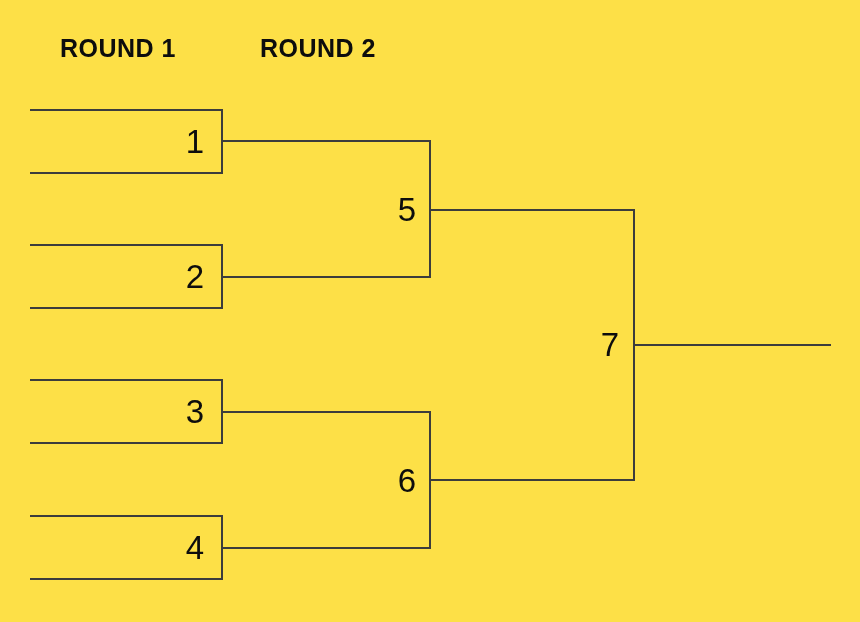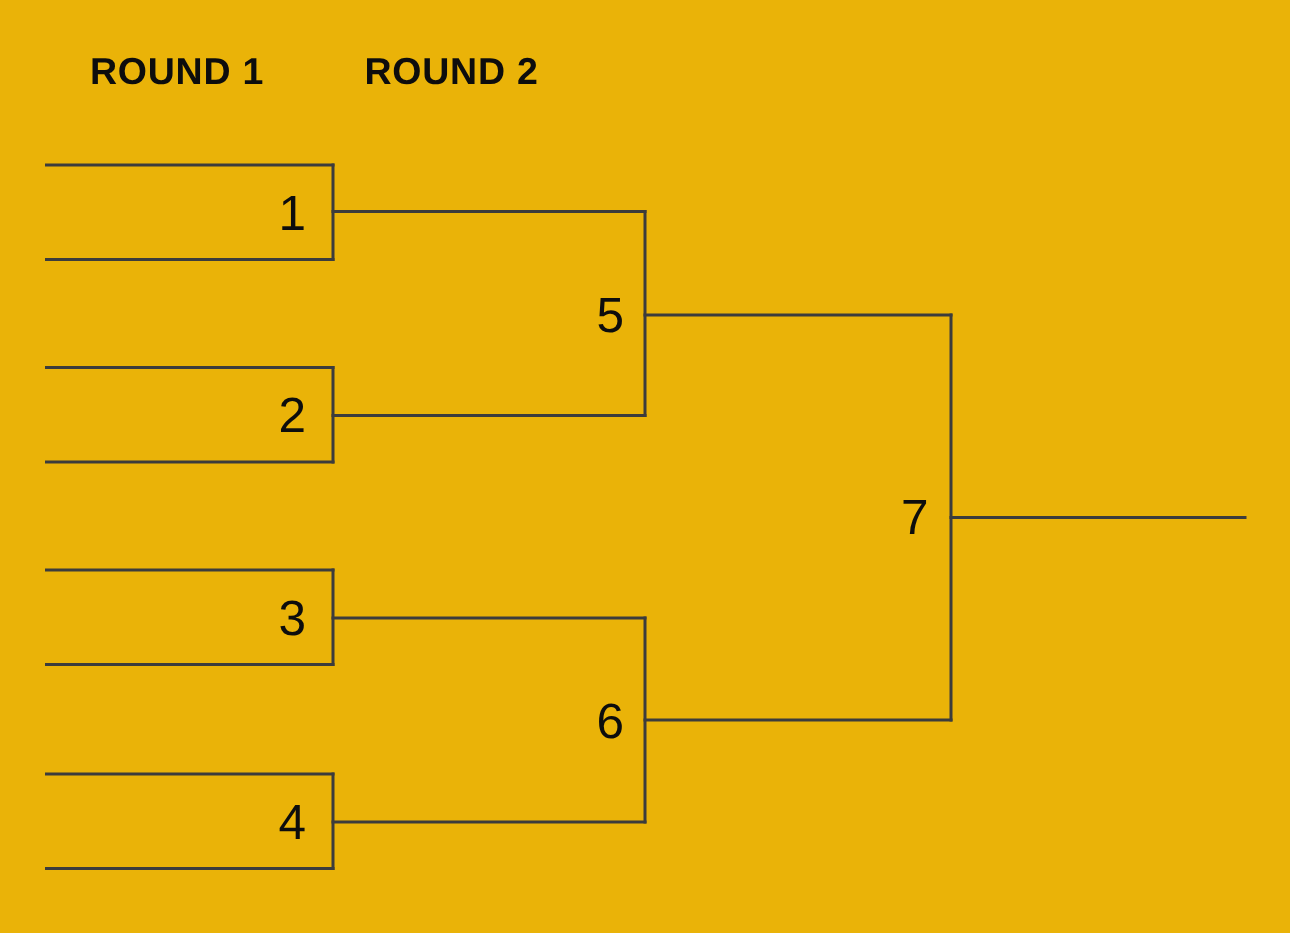--- a/index.html
+++ b/index.html
@@ -4,38 +4,38 @@
 <style>
   html, body {
     margin: 0;
     padding: 0;
     background: #f5f4f5;
   }
   .stage {
     position: relative;
     width: 860px;
     height: 622px;
-    background: #eab308;
+    background: #fde047;
     font-family: "Liberation Sans", sans-serif;
     color: #0d0d0d;
     overflow: hidden;
     text-decoration: underline;
   }
   .col-header {
     position: absolute;
     top: 36px;
     font-size: 25px;
     font-weight: bold;
     letter-spacing: 0.5px;
     line-height: 25px;
     white-space: nowrap;
     color: #0d0d0d;
   }
   .hdr-r1 { left: 60px; }
-  .hdr-r2 { left: 243px; }
+  .hdr-r2 { left: 260px; }
   .hdr-r3 { left: 427px; }
 
   
   .slot-box {
     position: absolute;
     left: 30px;
     width: 193px;
     height: 65px;
     box-sizing: border-box;
     border: 2px solid #3c3c3c;

